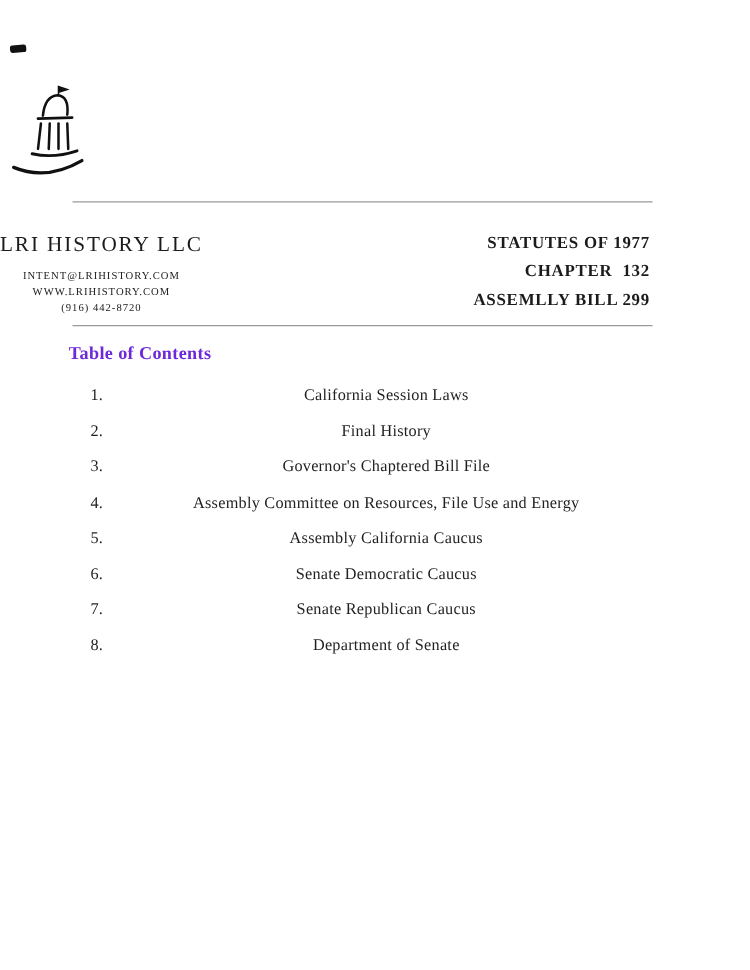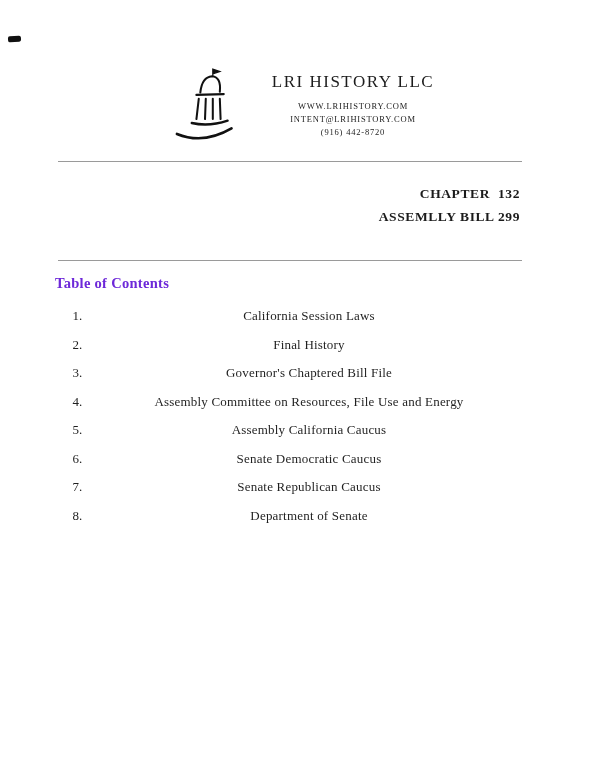--- a/index.html
+++ b/index.html
@@ -29,20 +29,21 @@
   
   .header {
     position: absolute;
     top: 62px;
     left: 0;
     width: 600px;
     display: flex;
     justify-content: center;
     align-items: flex-start;
     gap: 28px;
+    flex-direction: column;
   }
   .logo {
     width: 78px;
     height: 82px;
     flex: 0 0 auto;
     margin-top: 4px;
   }
   .contact {
     text-align: center;
     padding-top: 10px;
@@ -126,29 +127,30 @@
       <path d="M51 42 L50 68" stroke-width="2.6"></path>
       <path d="M60 42 L60 68" stroke-width="2.6"></path>
       <path d="M69 42 L70 68" stroke-width="2.6"></path>
 
       <path d="M33 73 Q55 78 79 70" stroke-width="3"></path>
 
       <path d="M14 87 Q48 101 84 80" stroke-width="3.4"></path>
     </svg>
     <div class="contact">
       <div class="company-name">LRI HISTORY LLC</div>
+      <div class="contact-line">INTENT@LRIHISTORY.COM</div>
       <div class="contact-line">WWW.LRIHISTORY.COM</div>
-      <div class="contact-line">INTENT@LRIHISTORY.COM</div>
       <div class="contact-line">(916) 442-8720</div>
     </div>
   </div>
 
   <div class="rule rule-1"></div>
 
   <div class="doc-id">
+    <div>STATUTES OF 1977</div>
     <div>CHAPTER  132</div>
     <div>ASSEMLLY BILL 299</div>
   </div>
 
   <div class="rule rule-2"></div>
 
   <div class="toc-title">Table of Contents</div>
 
   <ol class="toc-list">
     <li>California Session Laws</li>

